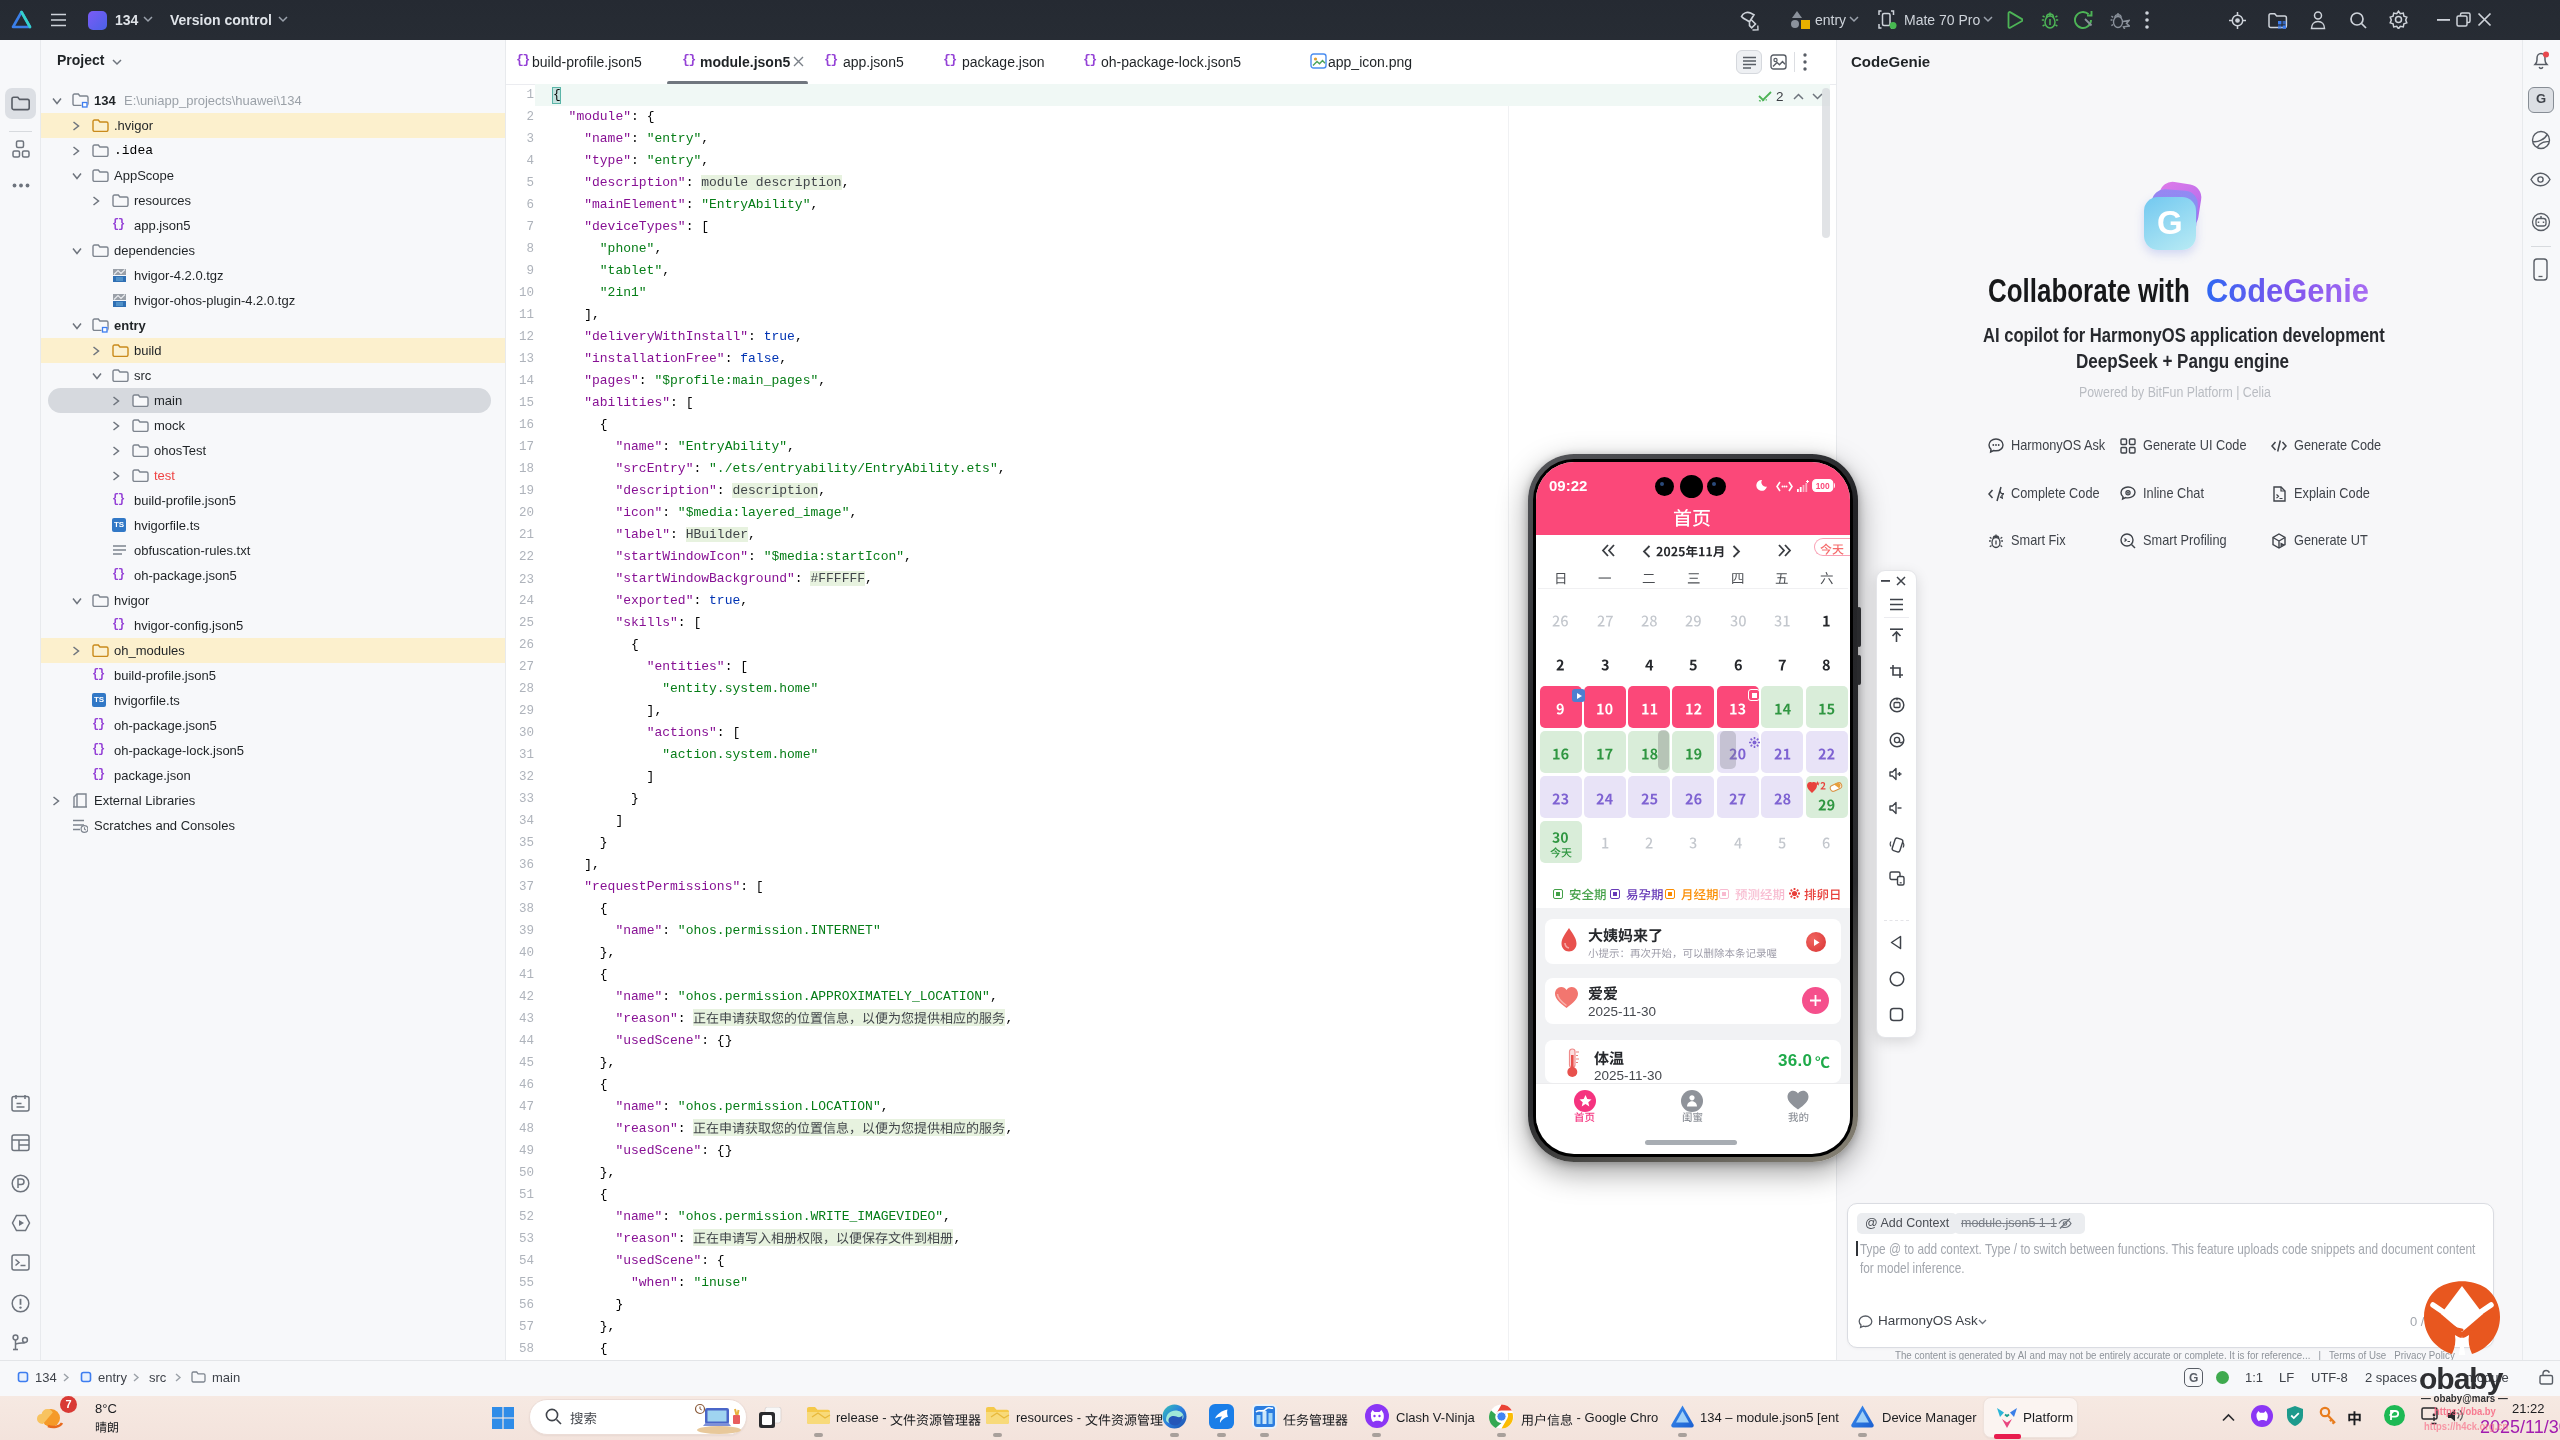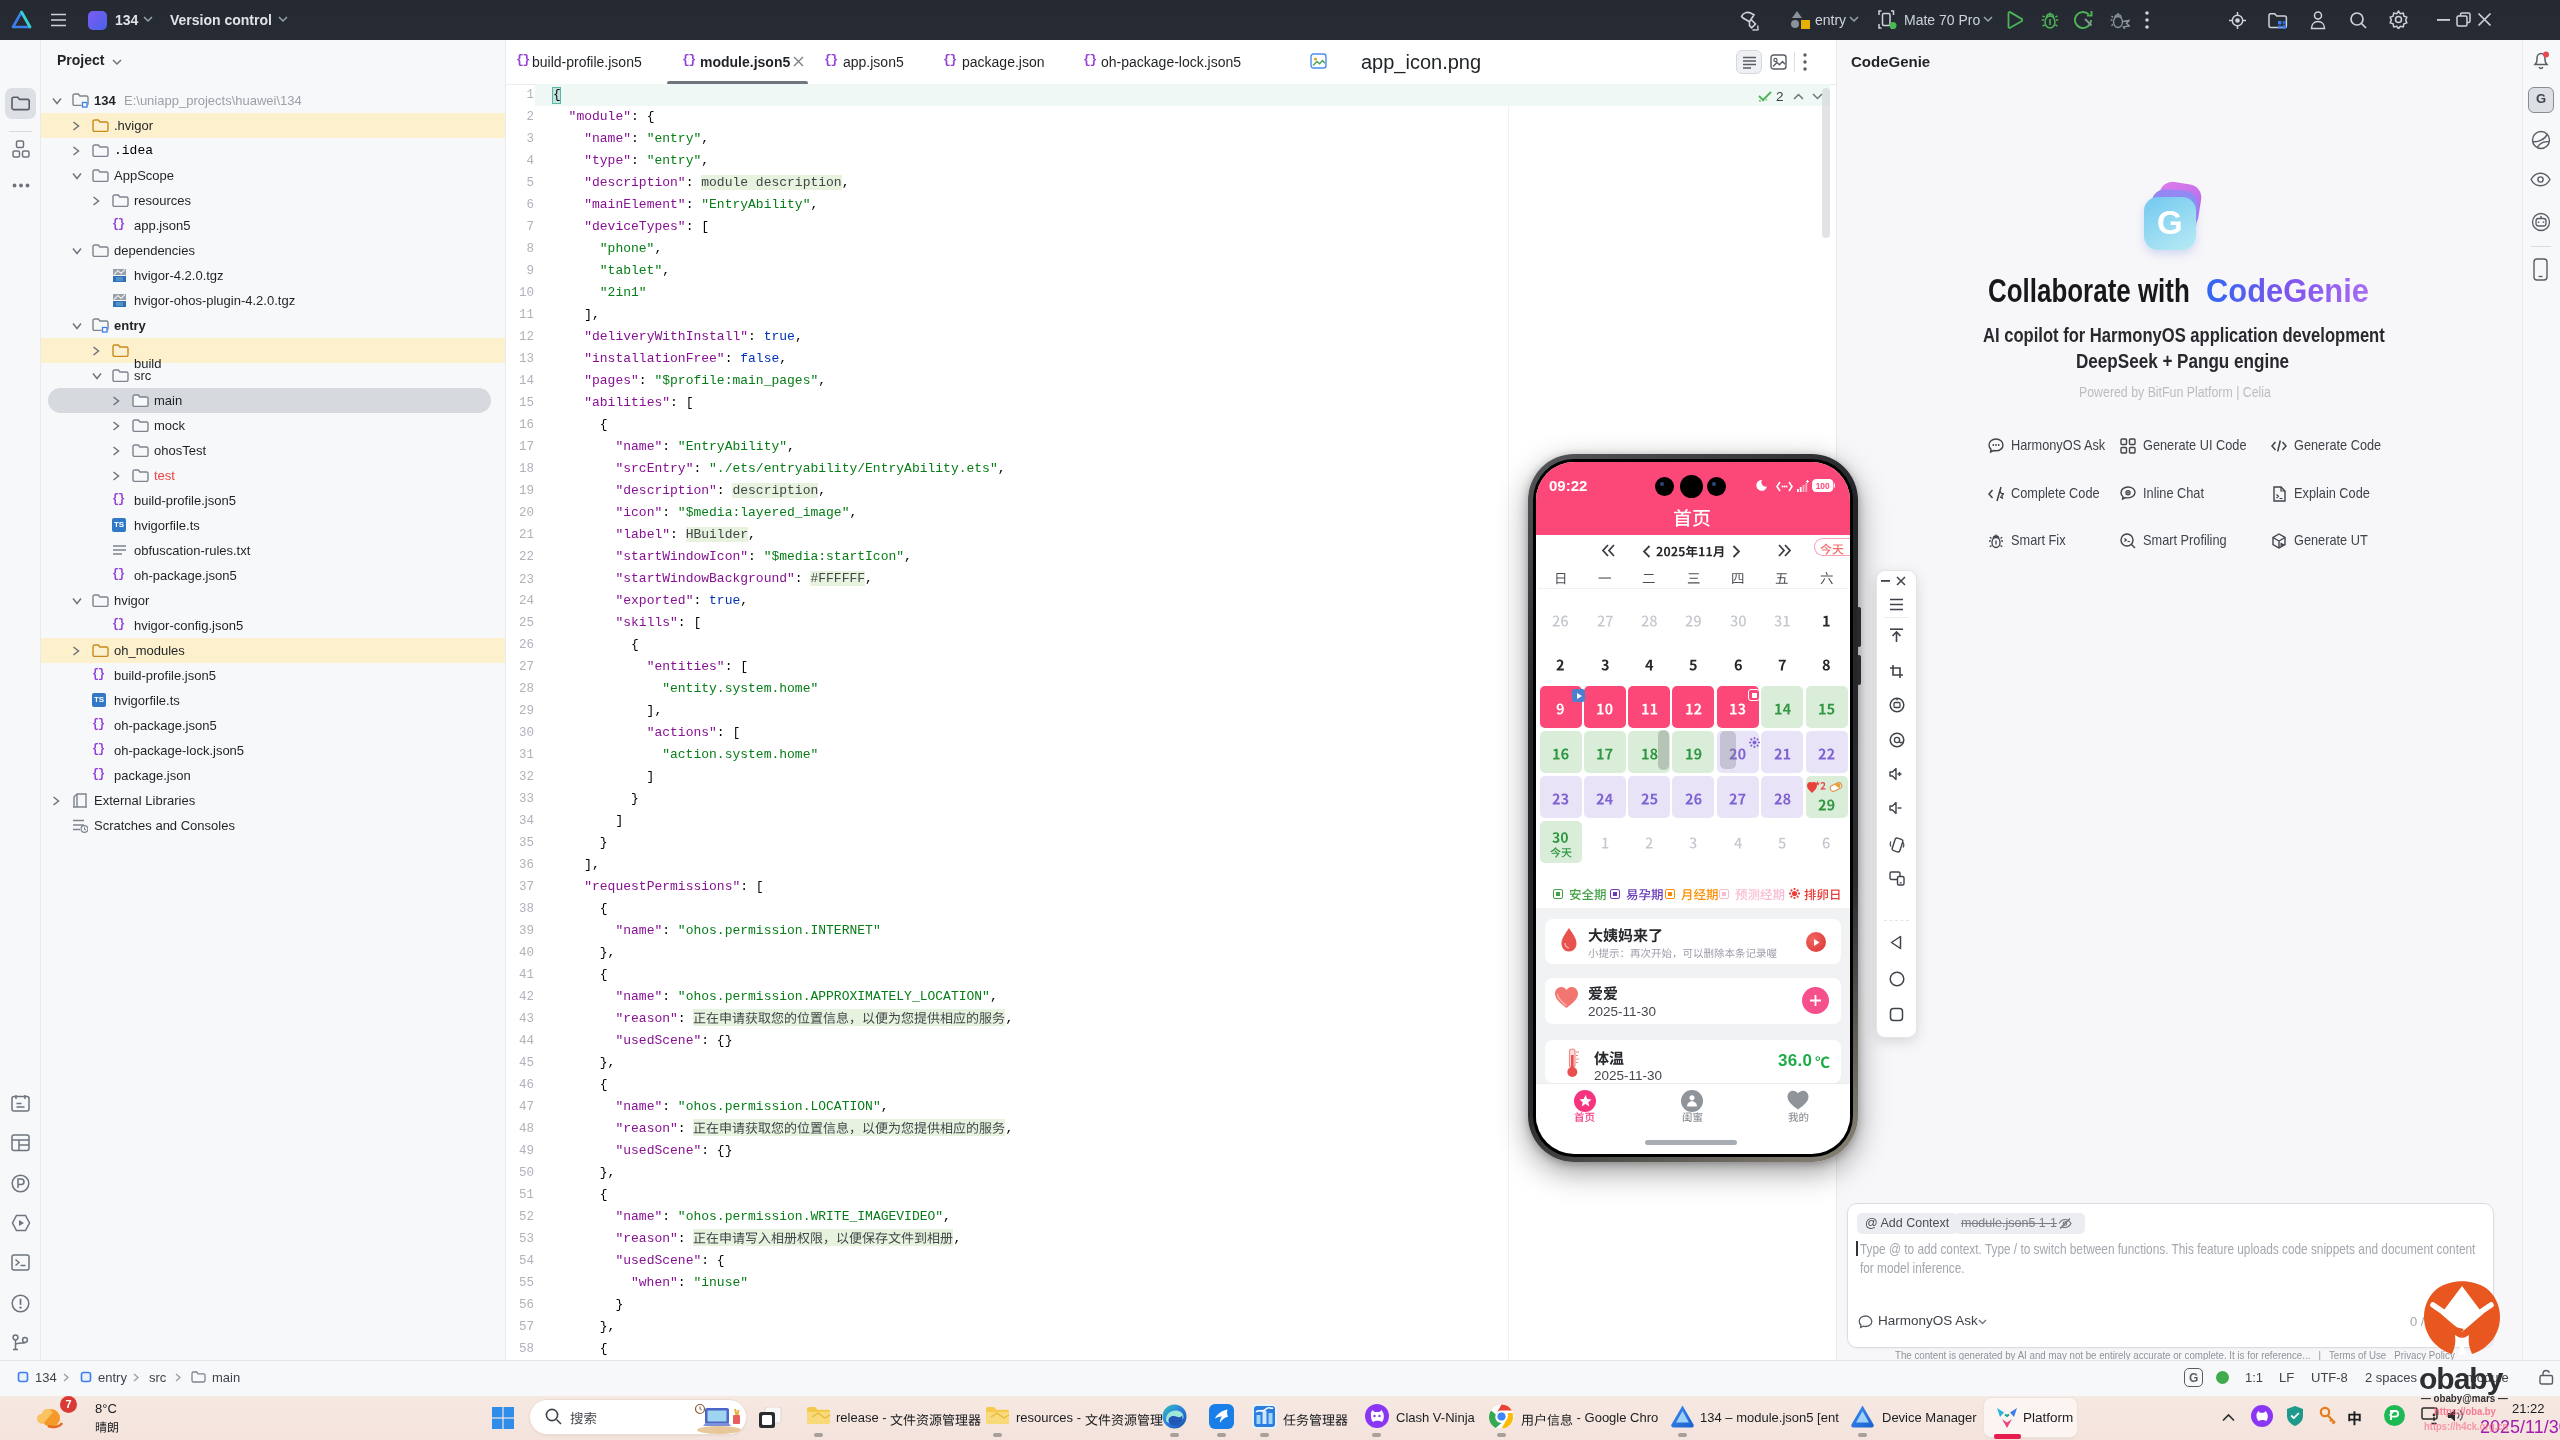--- a/index.html
+++ b/index.html
@@ -365,21 +365,21 @@
 <div class="ic" style="left:92px;top:346px">
     <svg width="8" height="10" viewBox="0 0 8 10" fill="none" xmlns="http://www.w3.org/2000/svg">
       <path d="M1.5 1l5 4-5 4" stroke="#6e747d" stroke-width="1.5" fill="none"></path>
     </svg>
   </div>
 <div class="ic" style="left:112px;top:344px">
     <svg width="17" height="13" viewBox="0 0 17 13" fill="none" xmlns="http://www.w3.org/2000/svg">
       <path d="M1 2.6c0-.9.6-1.6 1.5-1.6h3.8l1.6 2h6.6c.9 0 1.5.7 1.5 1.6v6.2c0 .9-.6 1.6-1.5 1.6H2.5c-.9 0-1.5-.7-1.5-1.6z" stroke="#c98a1b" stroke-width="1.4" fill="#fbf1d1"></path>
     </svg>
   </div>
-<div style="position:absolute;left:134px;top:343px;font-size:13px;color:#1f2326;font-weight:400;font-family:'Liberation Sans',sans-serif;white-space:pre;line-height:16px;margin-top:13px;">build</div>
+<div style="position:absolute;left:134px;top:343px;font-size:13px;color:#1f2326;font-weight:400;font-family:'Liberation Sans',sans-serif;white-space:pre;line-height:16px;">build</div>
 <div class="ic" style="left:92px;top:372px">
     <svg width="10" height="8" viewBox="0 0 10 8" fill="none" xmlns="http://www.w3.org/2000/svg">
       <path d="M1 1.5l4 5 4-5" stroke="#6e747d" stroke-width="1.5" fill="none"></path>
     </svg>
   </div>
 <div class="ic" style="left:112px;top:369px">
     <svg width="17" height="13" viewBox="0 0 17 13" fill="none" xmlns="http://www.w3.org/2000/svg">
       <path d="M1 2.6c0-.9.6-1.6 1.5-1.6h3.8l1.6 2h6.6c.9 0 1.5.7 1.5 1.6v6.2c0 .9-.6 1.6-1.5 1.6H2.5c-.9 0-1.5-.7-1.5-1.6z" stroke="#7d848e" stroke-width="1.4" fill="#f7f8fa"></path>
     </svg>
   </div>
@@ -518,21 +518,21 @@
 <div style="position:absolute;left:962px;top:54px;font-size:14px;color:#1f2326;font-weight:400;font-family:'Liberation Sans',sans-serif;white-space:pre;line-height:17px;">package.json</div>
 <div class="abs mono" style="left:1083px;top:52px;font-size:13px;font-weight:700;color:#9441d6;letter-spacing:-1px">{ }</div>
 <div style="position:absolute;left:1101px;top:54px;font-size:14px;color:#1f2326;font-weight:400;font-family:'Liberation Sans',sans-serif;white-space:pre;line-height:17px;">oh-package-lock.json5</div>
 <div class="ic" style="left:1310px;top:53px">
     <svg width="17" height="16" viewBox="0 0 17 16" fill="none" xmlns="http://www.w3.org/2000/svg">
       <rect x="1" y="1" width="15" height="14" rx="2.5" stroke="#4a8df0" stroke-width="1.4"></rect>
               <circle cx="5.5" cy="6" r="1.6" fill="#e0a030"></circle>
       <path d="M3 12.5l4-4 2.5 2.3 3-3.3 2.5 2.8" stroke="#49a35c" stroke-width="1.4"></path>
     </svg>
   </div>
-<div style="position:absolute;left:1328px;top:54px;font-size:20px;color:#1f2326;font-weight:400;font-family:'Liberation Sans',sans-serif;white-space:pre;line-height:17px;padding-left:33px;">app_icon.png</div>
+<div style="position:absolute;left:1328px;top:54px;font-size:14px;color:#1f2326;font-weight:400;font-family:'Liberation Sans',sans-serif;white-space:pre;line-height:17px;">app_icon.png</div>
 <div class="abs" style="left:1736px;top:50px;width:26px;height:24px;border:1px solid #d5d8dd;border-radius:6px;background:#eef0f3"></div>
 <div class="ic" style="left:1742px;top:56px">
     <svg width="15" height="13" viewBox="0 0 15 13" fill="none" xmlns="http://www.w3.org/2000/svg">
       <path d="M1 1.5h13M1 5h13M1 8.5h13M1 12h8" stroke="#585d65" stroke-width="1.4"></path>
     </svg>
   </div>
 <div class="ic" style="left:1770px;top:54px">
     <svg width="17" height="16" viewBox="0 0 17 16" fill="none" xmlns="http://www.w3.org/2000/svg">
       <rect x="1" y="1" width="15" height="14" rx="2.5" stroke="#585d65" stroke-width="1.4"></rect>
        <circle cx="5.5" cy="6" r="1.6" stroke="#585d65" stroke-width="1.2"></circle>

